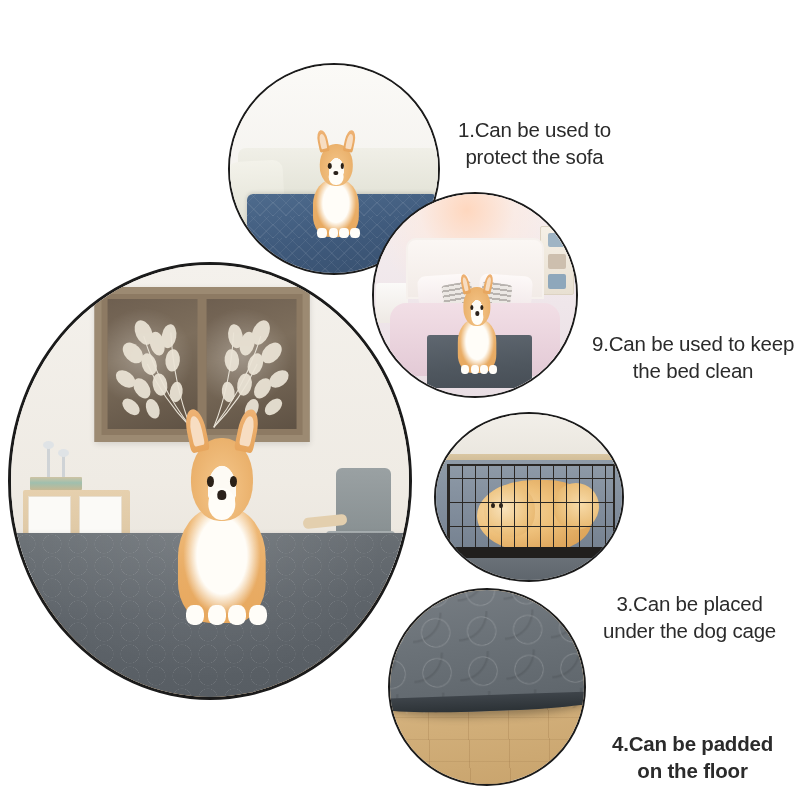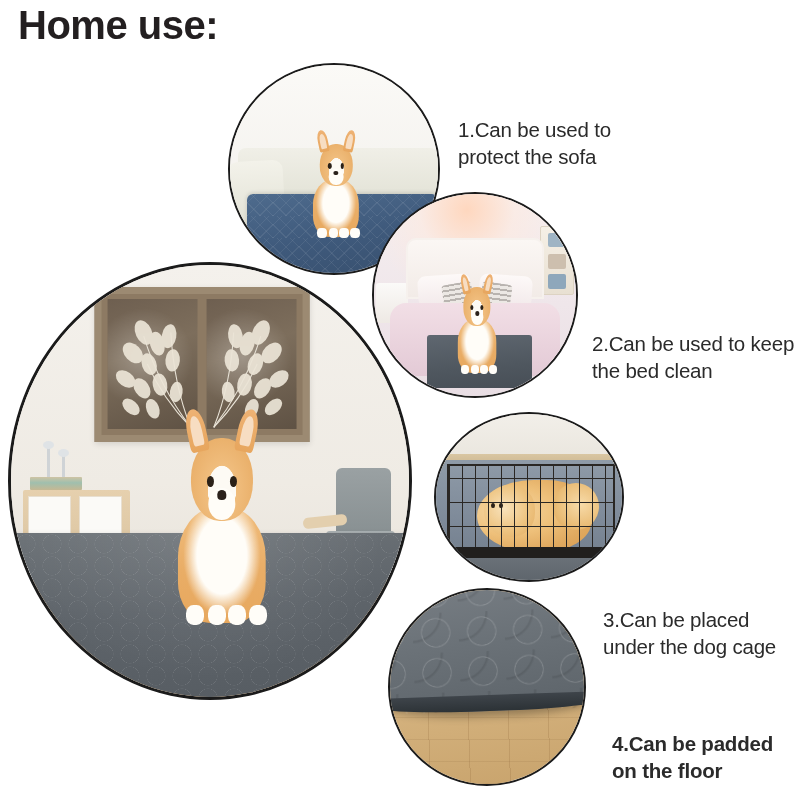--- a/index.html
+++ b/index.html
@@ -21,24 +21,25 @@
   }
 
   
   .caption{
     position:absolute;
     color:#2b2b2b;
     font-size:20.5px;
     line-height:1.33;
     white-space:pre-line;
     letter-spacing:-0.2px;
+    text-align:center;
   }
   #caption-1{left:458px;top:116px;}
   #caption-2{left:592px;top:330px;}
-  #caption-3{left:603px;top:590px;margin-top:16px;}
+  #caption-3{left:603px;top:590px;}
   #caption-4{left:612px;top:730px;font-weight:bold;}
 
   
   .circ{
     position:absolute;border-radius:50%;
     overflow:hidden;
     box-sizing:border-box;
     border:3px solid #1b1b1b;
     background:#efece8;
   }
@@ -383,21 +384,20 @@
   #circle-sofa{z-index:3;}
   #circle-bed{z-index:4;}
   #circle-cage{z-index:5;}
   #circle-pad{z-index:6;}
 </style>
 </head>
 <body>
 
 <div id="stage">
 
-  <div id="page-title">Home use:</div>
 
   <div class="circ" id="circle-main">
     <div class="scene">
       <div class="wall"></div>
 
       <div id="art-frame">
         <div class="panel left">
           <svg class="leafsvg" viewBox="0 0 100 140" preserveAspectRatio="none">
             <g stroke="#e8e2d6" stroke-width="1.2" fill="none">
               <path d="M92 138 C70 110 52 78 40 40"></path>
@@ -592,20 +592,20 @@
       <div class="woodfloor"></div>
       <div class="pad">
         <div class="hex"></div>
         <div class="edge"></div>
       </div>
     </div>
   </div>
 
   <div class="caption" id="caption-1">1.Can be used to
    protect the sofa</div>
-  <div class="caption" id="caption-2">2.Can be used to keep
+  <div class="caption" id="caption-2">9.Can be used to keep
      the bed clean</div>
   <div class="caption" id="caption-3">3.Can be placed
   under the dog cage</div>
   <div class="caption" id="caption-4">4.Can be padded
     on the floor</div>
 
 </div>
 
 </body></html>

